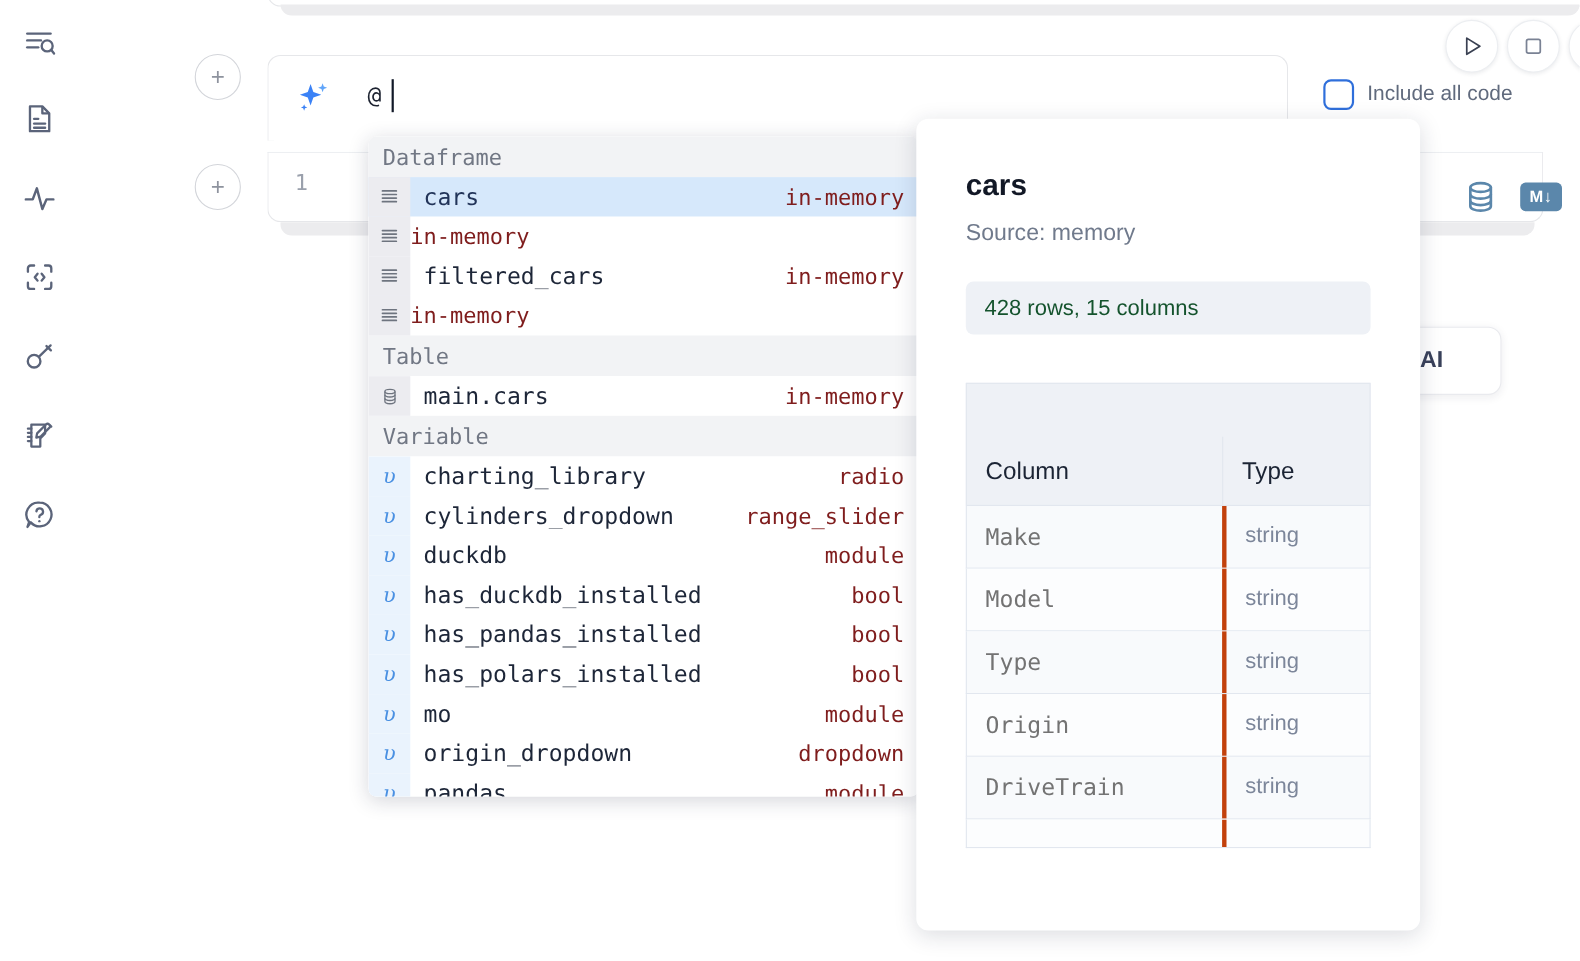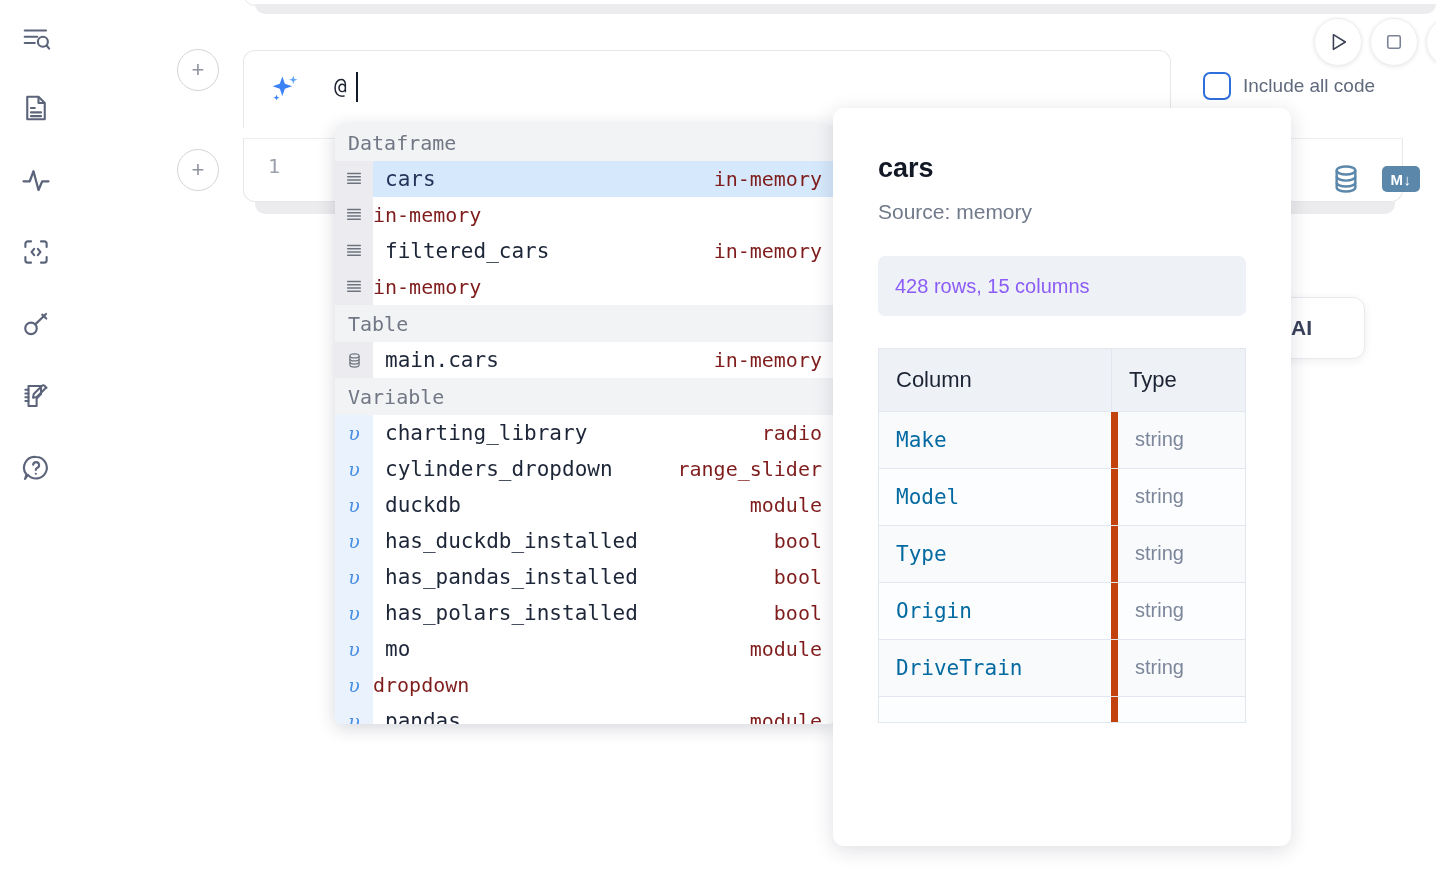--- a/index.html
+++ b/index.html
@@ -148,33 +148,33 @@
   
   .doc {
     position: absolute; left: 833px; top: 108px; width: 458px; height: 738px;
     background: #fff; border-radius: 11px;
     box-shadow: 0 4px 20px rgba(25,35,60,.15);
     overflow: hidden;
   }
   .doc-title { position: absolute; left: 45px; top: 45px; font-size: 27px; font-weight: bold; color: #121826; }
   .doc-src   { position: absolute; left: 45px; top: 92px; font-size: 21px; color: #707a8c; }
   .doc-badge {
-    position: absolute; left: 45px; top: 148px; width: 368px; height: 60px;
+    position: absolute; left: 45px; top: 148px; width: 368px; height: 48px;
     background: #eef1f6; border-radius: 7px; display: flex; align-items: center;
-    padding-left: 17px; font-size: 20px; color: #8b5cf6;
+    padding-left: 17px; font-size: 20px; color: #14532d;
   }
   .doc-table { position: absolute; left: 45px; top: 240px; width: 368px; }
   .dt-head { display: flex; background: #eef1f6; border: 1px solid #e2e7ef; }
-  .dt-head div { padding: 18px 0 18px 17px; font-size: 22px; color: #1b2434; }
+  .dt-head div { padding: 18px 0 18px 17px; font-size: 22px; color: #1b2434; margin-top: 48px; }
   .dt-row { display: flex; border: 1px solid #e2e7ef; border-top: none; }
   .dt-row:nth-child(odd)  { background: #fcfdfe; }
   .dt-row:nth-child(even) { background: #f8fafc; }
   .dt-c1 { width: 232px; flex: none; padding: 16px 0 16px 17px;
-           font-family: "DejaVu Sans Mono", monospace; font-size: 21px; color: #0369a1; }
-  .dt-c2 { flex: 1; padding: 16px 0 16px 17px; border-left: 7px solid #c2410c;
+           font-family: "DejaVu Sans Mono", monospace; font-size: 21px; color: #737373; }
+  .dt-c2 { flex: 1; padding: 16px 0 16px 17px; border-left: 4px solid #c2410c;
            font-size: 20px; color: #7c8characters; }
   .dt-c2 { color: #7c869a; }
   .dt-head .dt-c2 { color: #1b2434; border-left: 1px solid #e2e7ef; }
   .dt-row.partial { height: 26px; overflow: hidden; }
   .dt-row.partial .dt-c1, .dt-row.partial .dt-c2 { padding-top: 16px; }
 </style>
 </head>
 <body>
 
 <div id="root">
@@ -385,20 +385,21 @@
         <div class="ac-name">has_polars_installed</div>
         <div class="ac-type">bool</div>
       </div>
       <div class="ac-row">
         <div class="ac-ico var">υ</div>
         <div class="ac-name">mo</div>
         <div class="ac-type">module</div>
       </div>
       <div class="ac-row">
         <div class="ac-ico var">υ</div>
+        <div class="ac-name">origin_dropdown</div>
         <div class="ac-type">dropdown</div>
       </div>
       <div class="ac-row">
         <div class="ac-ico var">υ</div>
         <div class="ac-name">pandas</div>
         <div class="ac-type">module</div>
       </div>
     </div>
 
   <div class="doc">

